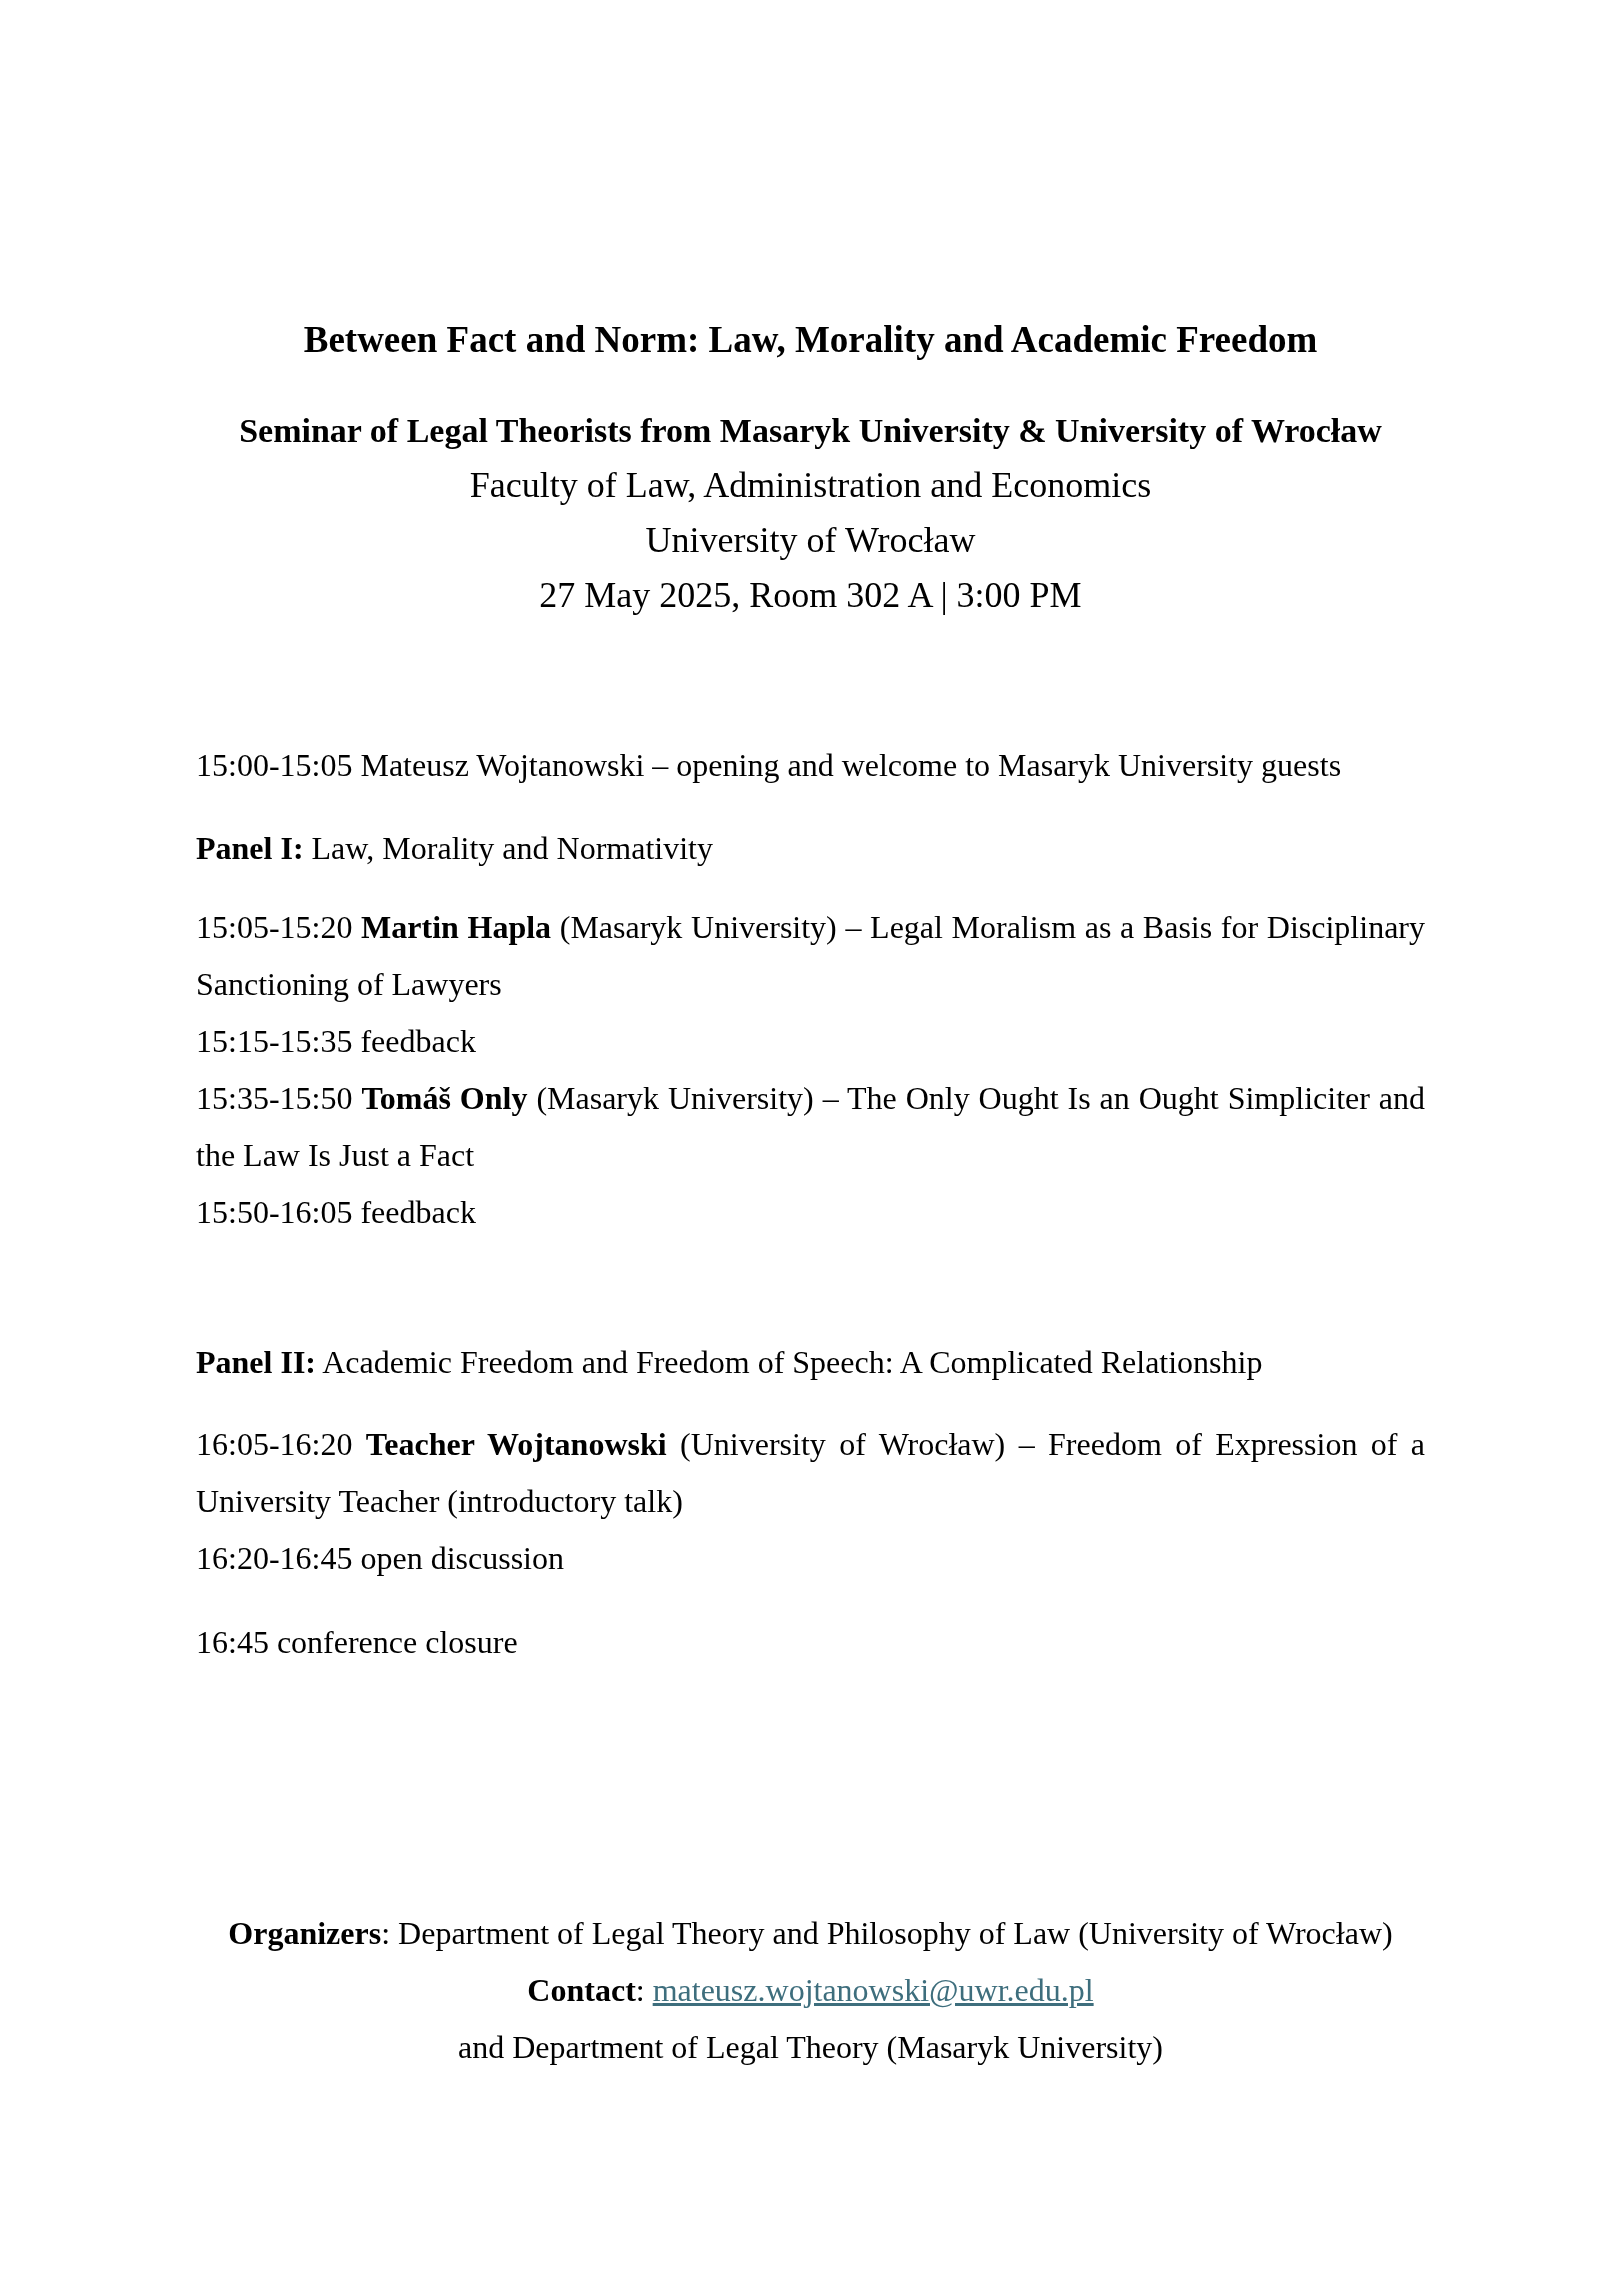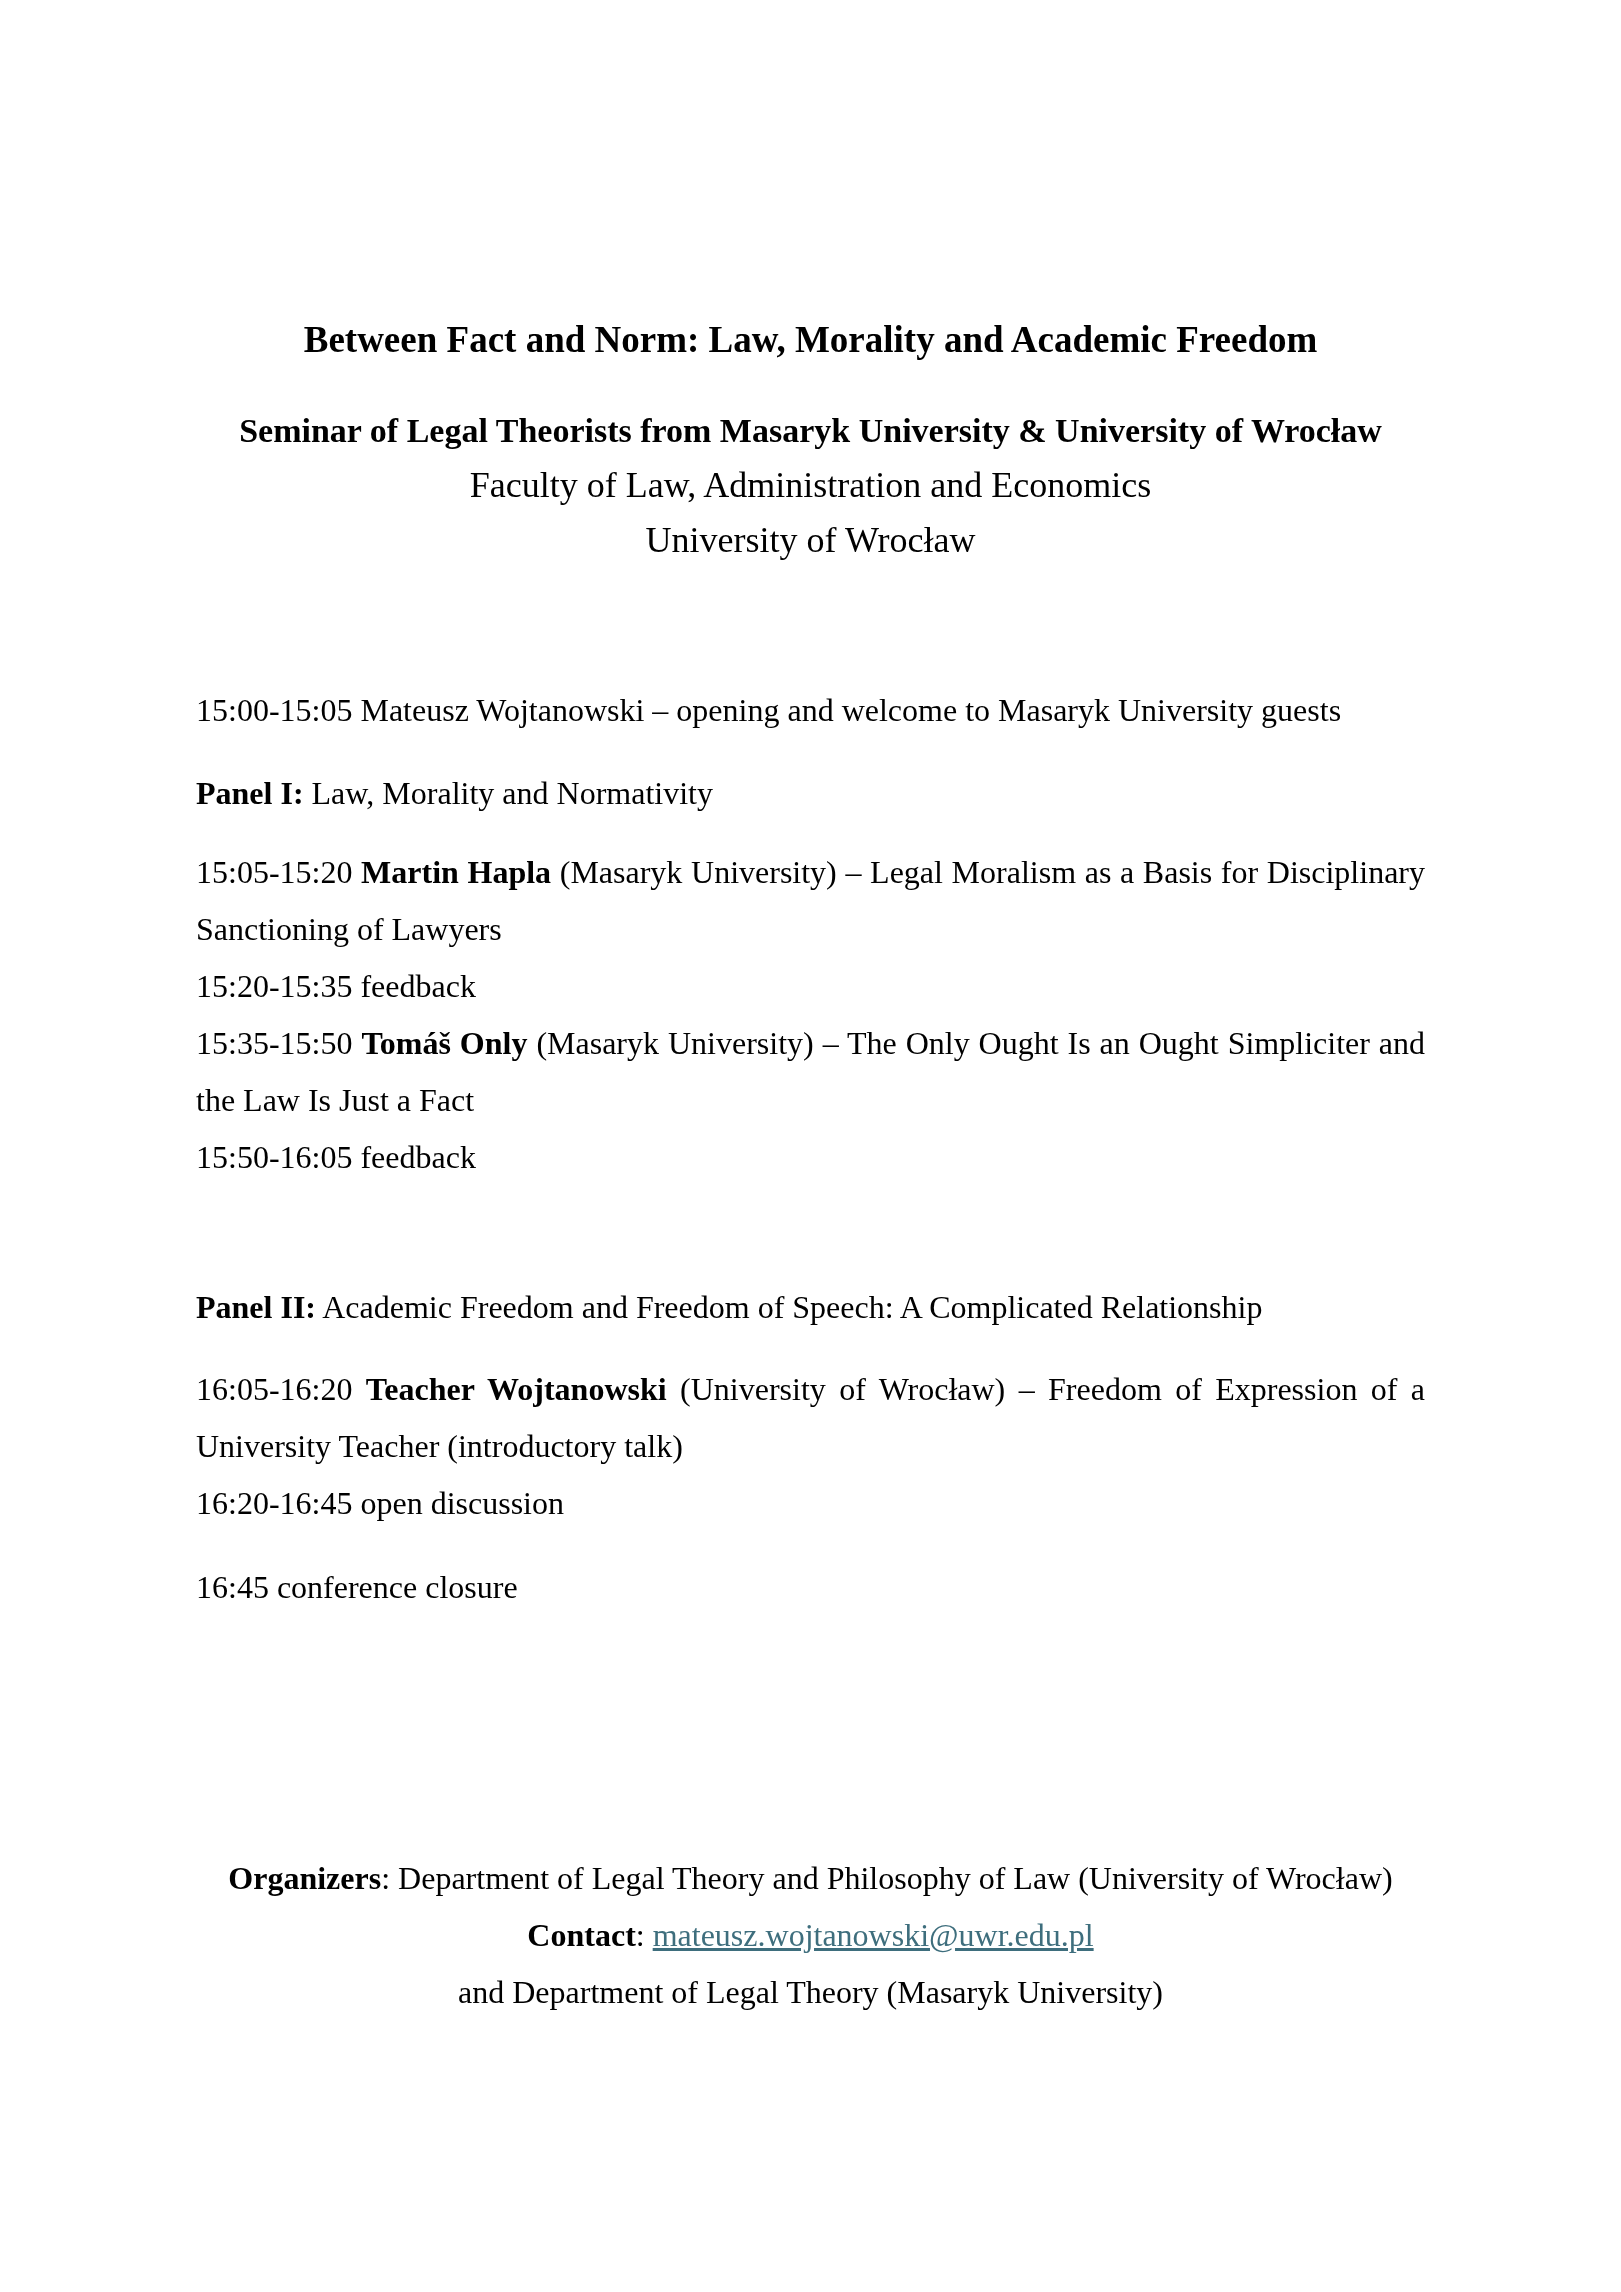--- a/index.html
+++ b/index.html
@@ -66,30 +66,31 @@
 </style>
 </head>
 <body>
 
 <div class="page">
 
   <p class="doc-title">Between Fact and Norm: Law, Morality and Academic Freedom</p>
   <p class="doc-subtitle">Seminar of Legal Theorists from Masaryk University &amp; University of Wrocław</p>
   <p class="header-line">Faculty of Law, Administration and Economics</p>
   <p class="header-line">University of Wrocław</p>
+  <p class="header-line">27 May 2025, Room 302 A | 3:00 PM</p>
 
   <div class="sched">
 
     <p class="p-opening">15:00-15:05 Mateusz Wojtanowski – opening and welcome to Masaryk University guests</p>
 
     <p class="p-panel1"><strong>Panel I:</strong><span> Law, Morality and Normativity</span></p>
 
     <div class="block-a">
       <p class="justified"><span>15:05-15:20 </span><strong>Martin Hapla</strong><span> (Masaryk University) – Legal Moralism as a Basis for Disciplinary Sanctioning of Lawyers</span></p>
-      <p>15:20-15:35 feedback</p>
+      <p>15:15-15:35 feedback</p>
       <p class="justified"><span>15:35-15:50 </span><strong>Tomáš Only</strong><span> (Masaryk University) – The Only Ought Is an Ought Simpliciter and the Law Is Just a Fact</span></p>
       <p>15:50-16:05 feedback</p>
     </div>
 
     <p class="p-panel2"><strong>Panel II:</strong><span> Academic Freedom and Freedom of Speech: A Complicated Relationship</span></p>
 
     <div class="block-b">
       <p class="justified"><span>16:05-16:20 </span><strong>Teacher Wojtanowski</strong><span> (University of Wrocław) – Freedom of Expression of a University Teacher (introductory talk)</span></p>
       <p>16:20-16:45 open discussion</p>
     </div>

